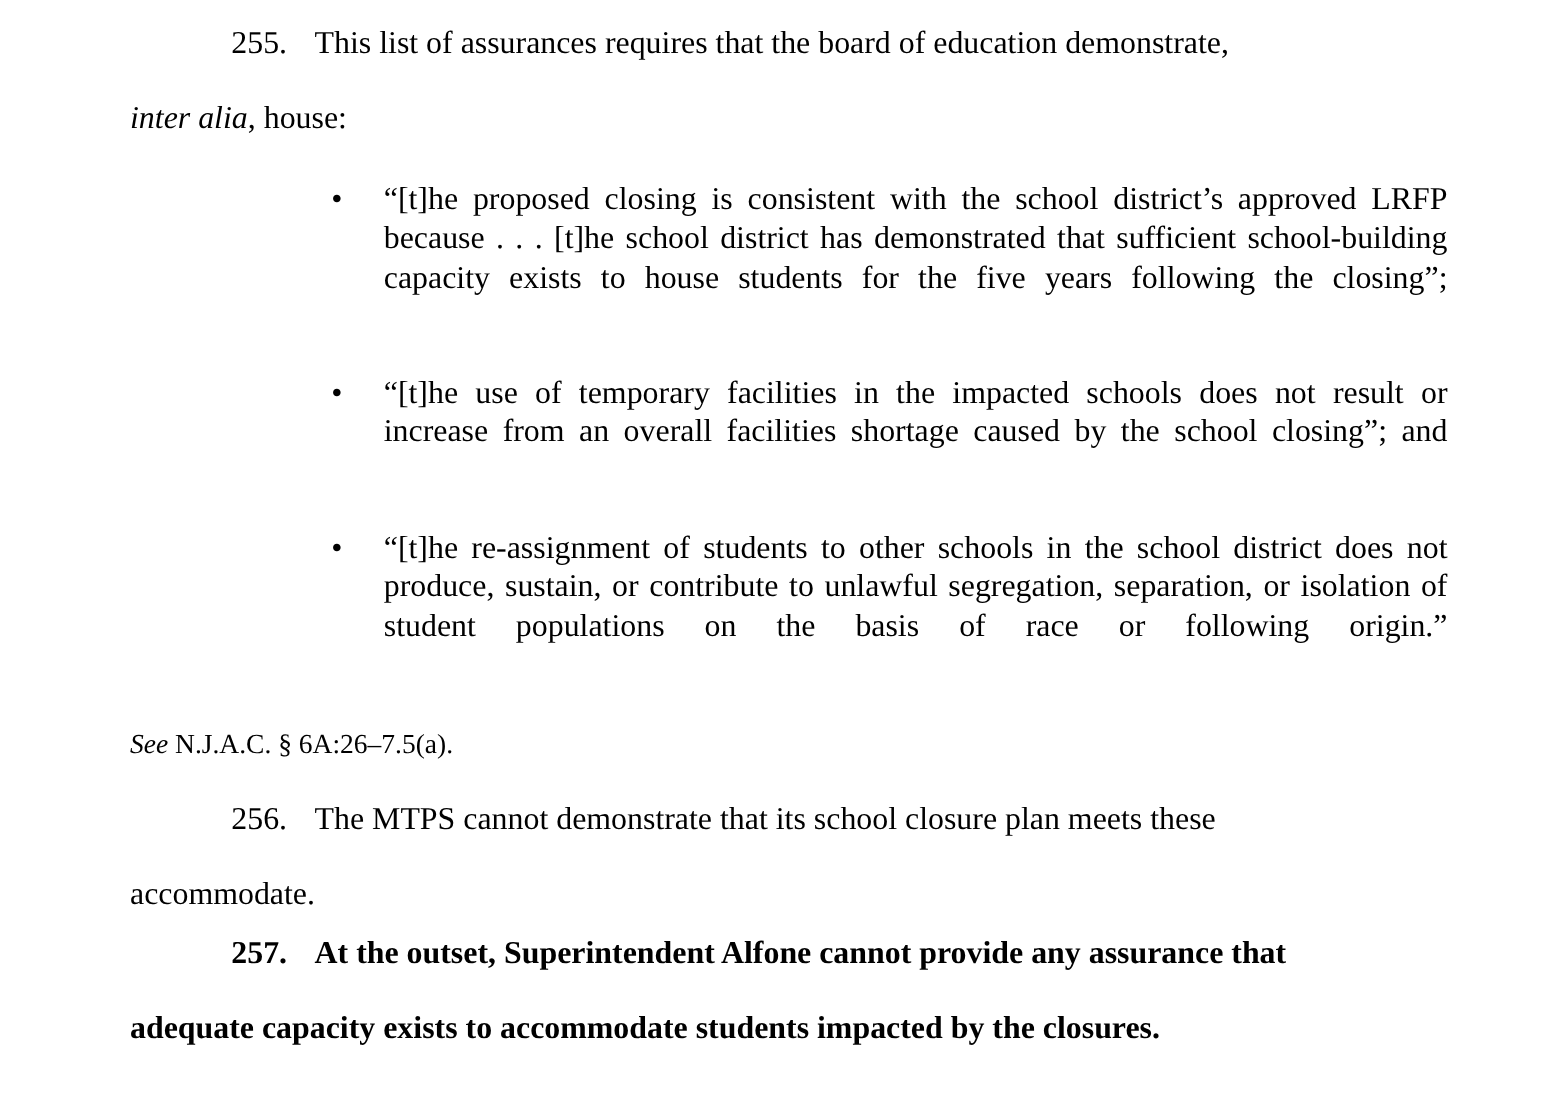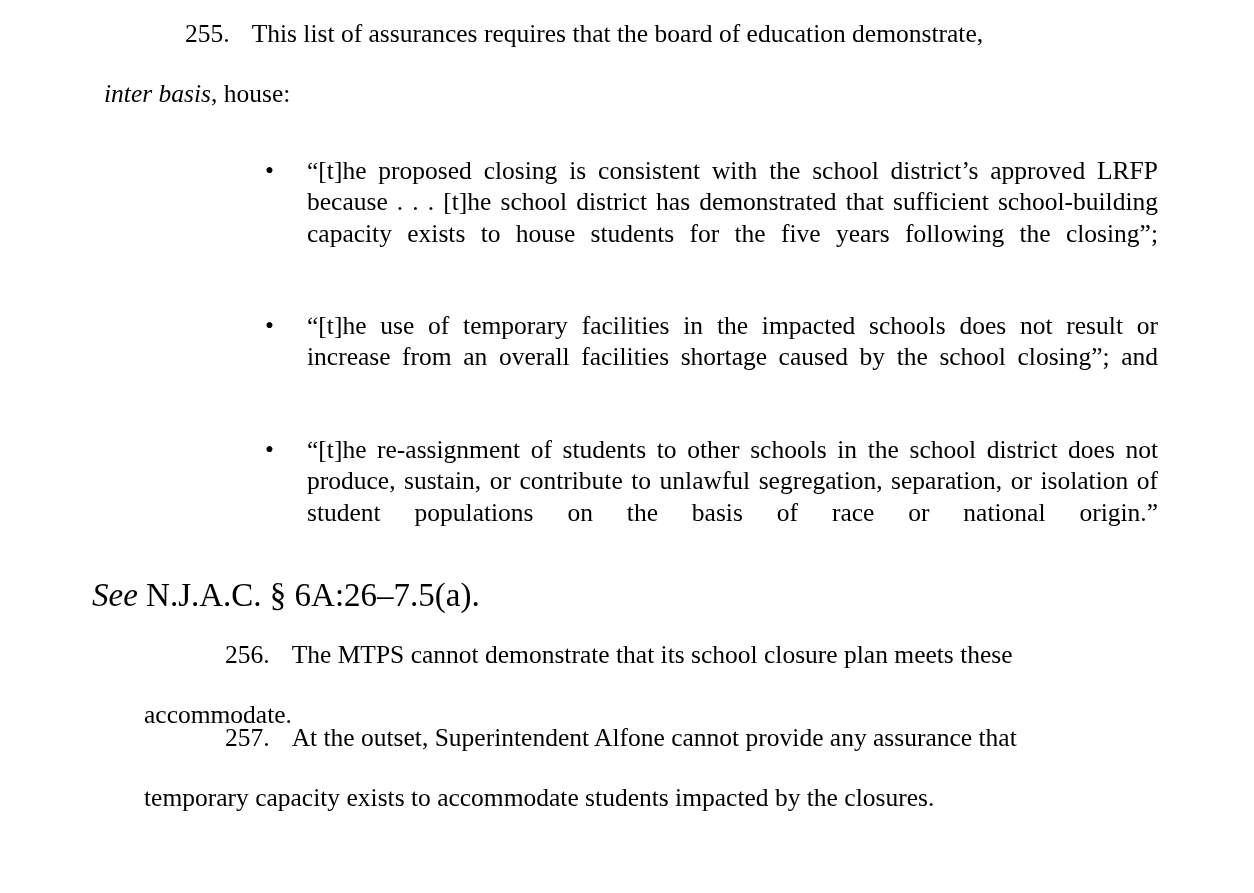--- a/index.html
+++ b/index.html
@@ -70,77 +70,75 @@
     position: absolute;
     left: 0;
     top: 0;
     width: 22px;
     font-size: 25.5px;
     line-height: 31.3px;
     text-align: left;
   }
   .bullet-text {
     display: block;
-    margin-top: 12px;
   }
   
   .bullet-text::after {
     content: "";
     display: inline-block;
     width: 100%;
   }
 
   .cite {
     position: absolute;
-    left: 92px;
-    font-size: 33px;
+    left: 104px;
+    font-size: 22px;
     line-height: 34px;
   }
   .cite i {
     font-style: italic;
   }
 
   .para-block {
     position: absolute;
     left: 104px;
     width: 1054px;
-    margin-left: 40px;
   }
 </style>
 </head>
 <body>
 
 <div class="page">
 
   <div class="body-block" style="top: 4px;">
-    <p class="para"><span class="pnum">255.</span><span class="gap"></span><span>This list of assurances requires that the board of education demonstrate,</span><br><i>inter basis</i><span>, house:</span></p>
+    <p class="para"><span class="pnum">255.</span><span class="gap"></span><span>This list of assurances requires that the board of education demonstrate,</span><br><i>inter alia</i><span>, house:</span></p>
   </div>
 
   <div class="bullet-list" style="top: 143px;">
 
     <div class="bullet">
       <span class="bullet-dot">•</span>
       <span class="bullet-text">“[t]he proposed closing is consistent with the school district’s approved LRFP because . . . [t]he school district has demonstrated that sufficient school-building capacity exists to house students for the five years following the closing”;</span>
     </div>
 
     <div class="bullet">
       <span class="bullet-dot">•</span>
       <span class="bullet-text">“[t]he use of temporary facilities in the impacted schools does not result or increase from an overall facilities shortage caused by the school closing”; and</span>
     </div>
 
     <div class="bullet">
       <span class="bullet-dot">•</span>
-      <span class="bullet-text">“[t]he re-assignment of students to other schools in the school district does not produce, sustain, or contribute to unlawful segregation, separation, or isolation of student populations on the basis of race or national origin.”</span>
+      <span class="bullet-text">“[t]he re-assignment of students to other schools in the school district does not produce, sustain, or contribute to unlawful segregation, separation, or isolation of student populations on the basis of race or following origin.”</span>
     </div>
 
   </div>
 
   <div class="cite" style="top: 578px;"><i>See</i><span> N.J.A.C. § 6A:26–7.5(a).</span></div>
 
   <div class="para-block" style="top: 625px;">
     <p class="para"><span class="pnum">256.</span><span class="gap"></span><span>The MTPS cannot demonstrate that its school closure plan meets these</span><br><span>accommodate.</span></p>
   </div>
 
-  <div class="para-block" style="top: 708px;">
-    <p class="para"><span class="pnum">257.</span><span class="gap"></span><span>At the outset, Superintendent Alfone cannot provide any assurance that</span><br><span>temporary capacity exists to accommodate students impacted by the closures.</span></p>
+  <div class="para-block" style="top: 732px; font-weight: bold;">
+    <p class="para"><span class="pnum">257.</span><span class="gap"></span><span>At the outset, Superintendent Alfone cannot provide any assurance that</span><br><span>adequate capacity exists to accommodate students impacted by the closures.</span></p>
   </div>
 
 </div>
 
 </body></html>

